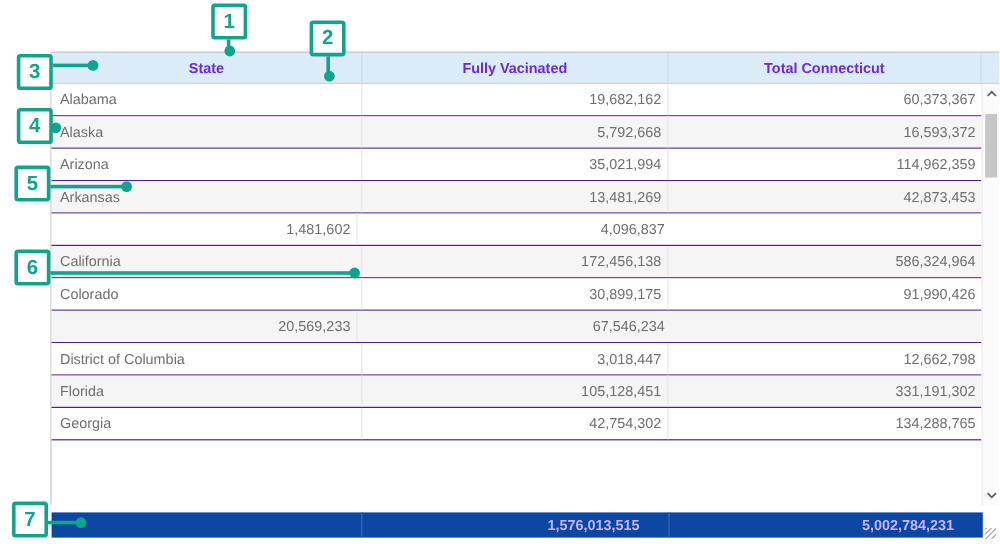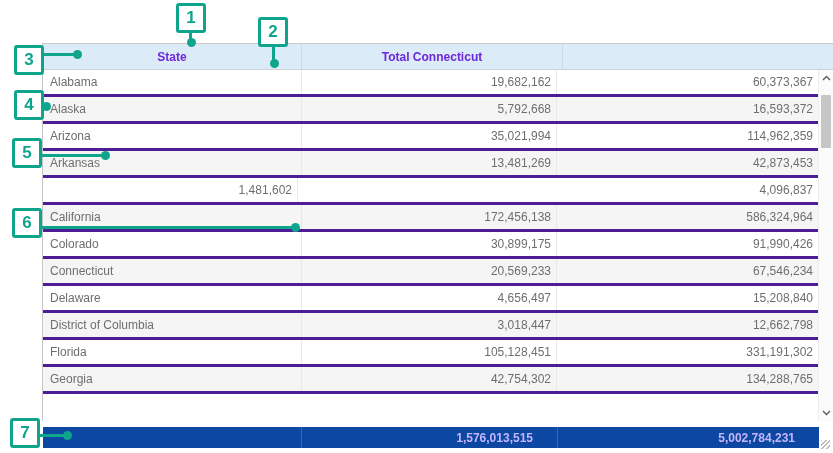--- a/index.html
+++ b/index.html
@@ -16,21 +16,21 @@
   .thead{position:absolute;left:43px;top:43px;width:790px;height:27px;display:flex;
          background:var(--header-bg);border-top:1px solid #c9c9c9;border-bottom:1px solid #d2d2d2;}
   .th{display:flex;align-items:center;justify-content:center;font-size:12px;font-weight:bold;
       color:#6d28d9;border-right:1px solid rgba(120,150,180,.18);}
   .th-state{width:259px;}
   .th-fully{width:255px;}
   .th-total{width:261px;}
   .th-spacer{width:15px;border-right:none;}
 
   .tbody{position:absolute;left:43px;top:70px;width:790px;height:351px;}
-  .tr{display:flex;width:775px;height:27px;background:#fff;border-bottom:3px solid #4c1d95;justify-content:space-between;}
+  .tr{display:flex;width:775px;height:27px;background:#fff;border-bottom:1px solid #4c1d95;}
   .tr:nth-child(even){background:#f5f5f5;}
   .td{display:flex;align-items:center;font-size:12px;color:#6e6e6e;overflow:hidden;white-space:nowrap;}
   .td-state{width:259px;padding-left:7px;border-right:1px solid #e8e8e8;}
   .td-num{justify-content:flex-end;padding-right:5px;}
   .td-fully{width:255px;border-right:1px solid #e8e8e8;}
   .td-total{width:261px;}
 
   
   .scrollbar{position:absolute;right:0;top:0;width:15px;height:351px;background:#fbfbfb;border-left:1px solid #ededed;}
   .scroll-btn{position:absolute;left:0;width:15px;height:16px;display:flex;align-items:center;justify-content:center;}
@@ -65,20 +65,21 @@
 </style>
 </head>
 <body>
 
 <div class="page">
 
   <div class="table-left-border"></div>
 
   <div class="thead">
     <div class="th th-state">State</div>
+    <div class="th th-fully">Fully Vacinated</div>
     <div class="th th-total">Total Connecticut</div>
     <div class="th th-spacer"></div>
   </div>
 
   <div class="tbody">
 
     <div class="tr">
     <div class="td td-state">Alabama</div>
     <div class="td td-num td-fully">19,682,162</div>
     <div class="td td-num td-total">60,373,367</div>
@@ -106,28 +107,22 @@
     <div class="td td-state">California</div>
     <div class="td td-num td-fully">172,456,138</div>
     <div class="td td-num td-total">586,324,964</div>
   </div>
       <div class="tr">
     <div class="td td-state">Colorado</div>
     <div class="td td-num td-fully">30,899,175</div>
     <div class="td td-num td-total">91,990,426</div>
   </div>
       <div class="tr">
-    <div class="td td-state">Connecticut</div>
     <div class="td td-num td-fully">20,569,233</div>
     <div class="td td-num td-total">67,546,234</div>
-  </div>
-      <div class="tr">
-    <div class="td td-state">Delaware</div>
-    <div class="td td-num td-fully">4,656,497</div>
-    <div class="td td-num td-total">15,208,840</div>
   </div>
       <div class="tr">
     <div class="td td-state">District of Columbia</div>
     <div class="td td-num td-fully">3,018,447</div>
     <div class="td td-num td-total">12,662,798</div>
   </div>
       <div class="tr">
     <div class="td td-state">Florida</div>
     <div class="td td-num td-fully">105,128,451</div>
     <div class="td td-num td-total">331,191,302</div>

